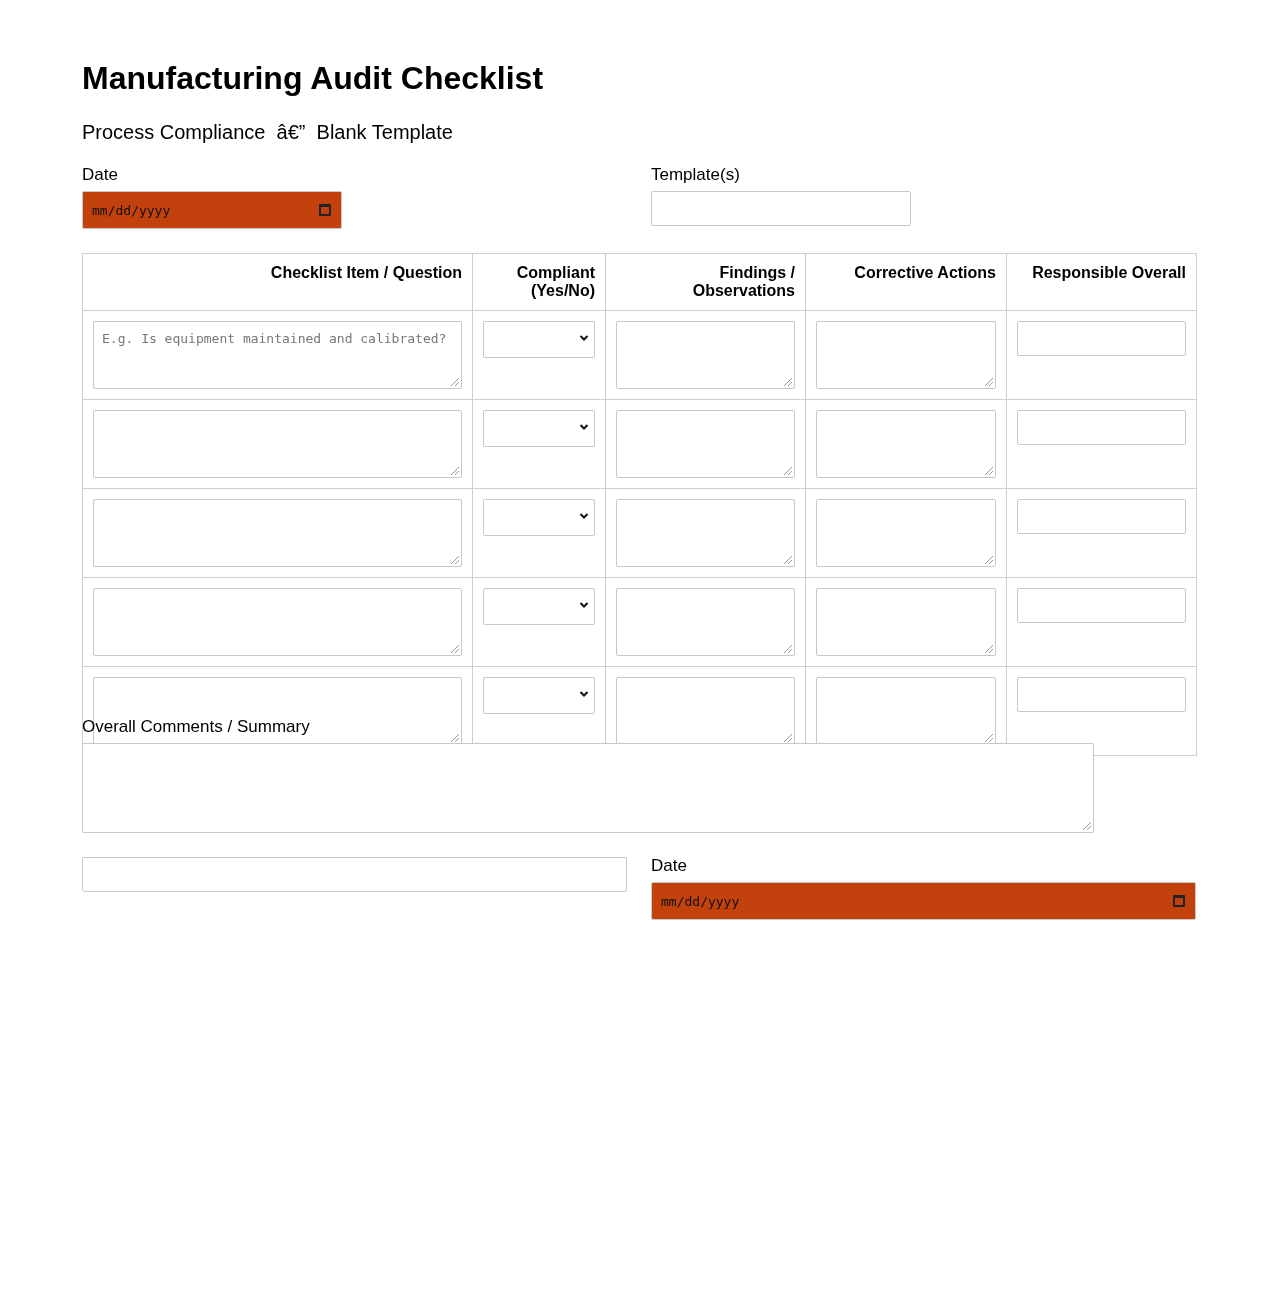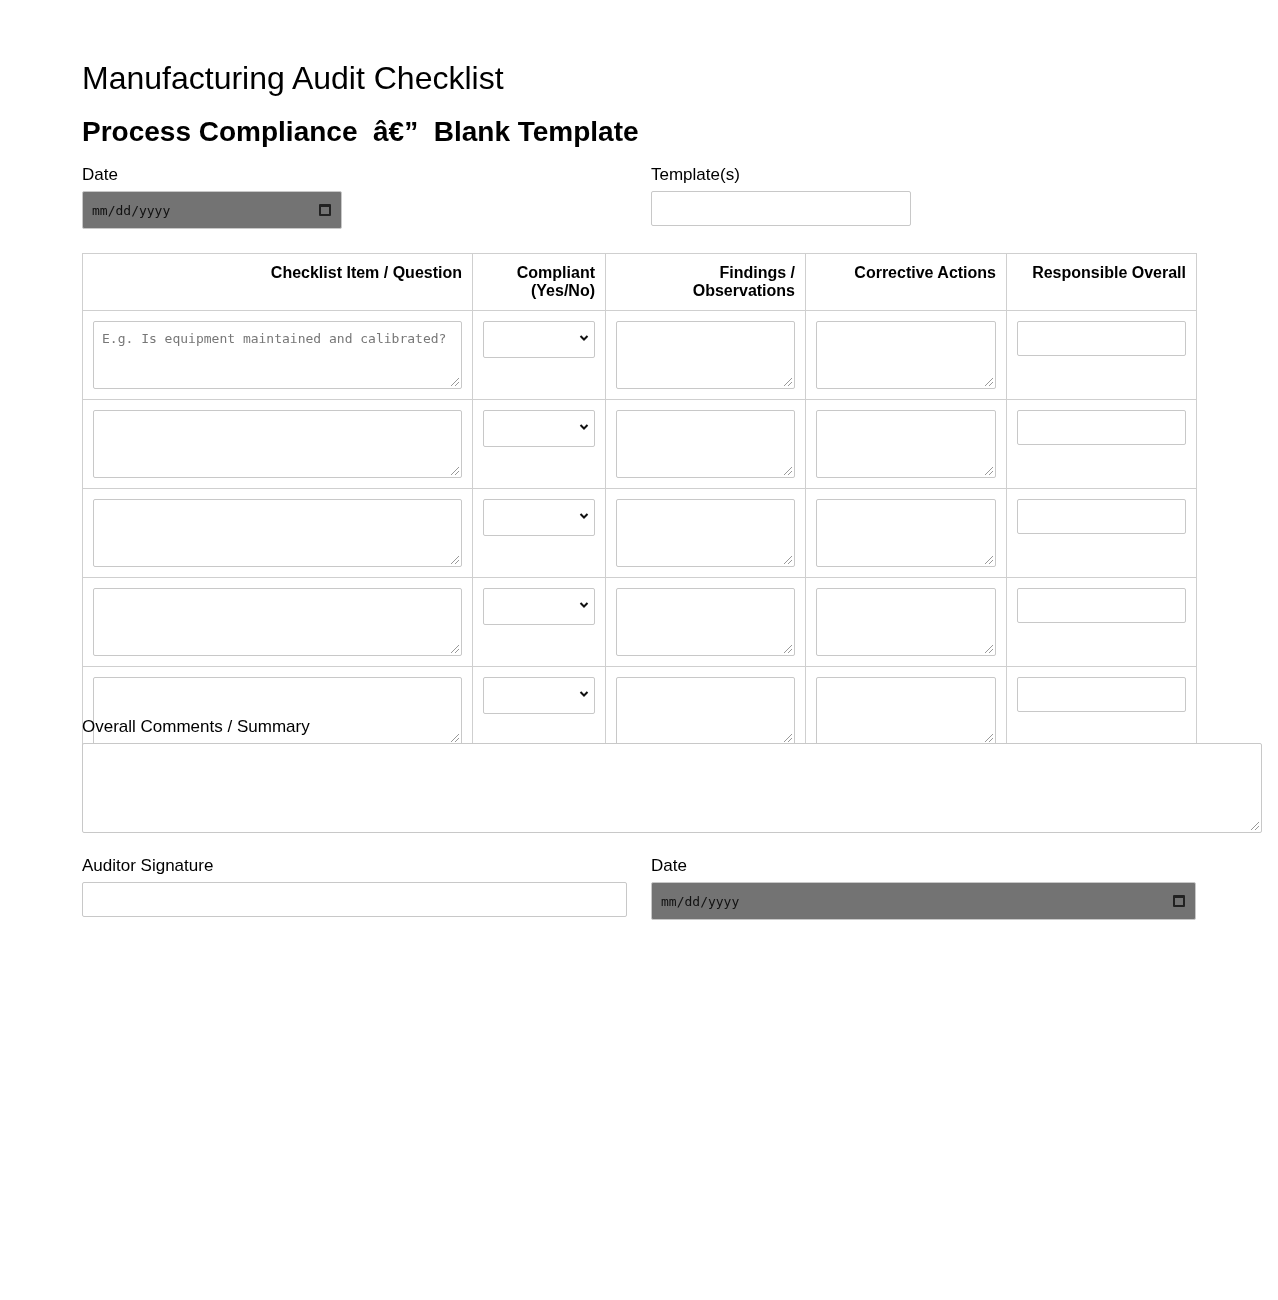--- a/index.html
+++ b/index.html
@@ -6,37 +6,37 @@
     html, body { margin: 0; padding: 0; background: #ffffff; }
     body {
       width: 1278px; height: 1300px;
       font-family: "Liberation Sans", sans-serif;
       color: #000;
       position: relative;
     }
     .page { position: absolute; left: 82px; top: 0; width: 1114px; }
     h1 {
       position: absolute; left: 0; top: 58px; margin: 0;
-      font-size: 32px; font-weight: normal; line-height: 40px; white-space: nowrap;
+      font-size: 32px; font-weight: bold; line-height: 40px; white-space: nowrap;
     }
     h2 {
       position: absolute; left: 0; top: 117px; margin: 0;
-      font-size: 28px; font-weight: bold; line-height: 30px; white-space: pre;
+      font-size: 20px; font-weight: normal; line-height: 30px; white-space: pre;
     }
     .label { font-size: 17px; line-height: 18px; display: block; white-space: nowrap; }
     .meta-row { position: absolute; left: 0; top: 166px; width: 1114px; height: 70px; }
     .meta-field { position: absolute; top: 0; width: 260px; }
     .meta-field .label { margin-bottom: 7px; }
     .txt {
       width: 100%; height: 35px; border: 1px solid #c8c8c8; border-radius: 2px;
       background: #fff; display: block;
     }
     .date {
       width: 100%; height: 38px; border: 1px solid #c8c8c8; border-radius: 2px;
-      background: #737373; display: flex; align-items: center; justify-content: space-between;
+      background: #c2410c; display: flex; align-items: center; justify-content: space-between;
       padding: 0 10px 0 9px;
       font-family: "DejaVu Sans Mono", "Liberation Mono", monospace; font-size: 13px; color: #111;
     }
     .cal-icon { width: 12px; height: 12px; border: 2px solid #222; border-top-width: 3px; border-radius: 1px; }
 
     table.check {
       position: absolute; left: 0; top: 253px; width: 1114px;
       border-collapse: collapse; table-layout: fixed;
     }
     table.check th, table.check td {
@@ -59,21 +59,21 @@
     }
     .sel {
       width: 100%; height: 37px; border: 1px solid #c8c8c8; border-radius: 2px;
       background: #fff; position: relative;
     }
     .chev {
       position: absolute; right: 5px; top: 11px; width: 10px; height: 10px;
     }
     .cell-input { width: 100%; height: 35px; border: 1px solid #c8c8c8; border-radius: 2px; background: #fff; }
 
-    .comments { position: absolute; left: 0; top: 718px; width: 1180px; }
+    .comments { position: absolute; left: 0; top: 718px; width: 1012px; }
     .comments .label { margin-bottom: 7px; }
     .big-ta {
       width: 100%; height: 90px; border: 1px solid #c8c8c8; border-radius: 2px; position: relative; background: #fff;
     }
     .sign-row { position: absolute; left: 0; top: 857px; width: 1114px; }
     .sign-field { position: absolute; top: 0; width: 545px; }
     .sign-field .label { margin-bottom: 7px; }
   </style>
 </head>
 <body>
@@ -252,21 +252,20 @@
 
   <div class="comments">
     <span class="label">Overall Comments / Summary</span>
     <div class="big-ta">
       <span class="grip"></span>
     </div>
   </div>
 
   <div class="sign-row">
     <div class="sign-field" style="left:0;">
-      <span class="label">Auditor Signature</span>
       <div class="txt"></div>
     </div>
     <div class="sign-field" style="left:569px;">
       <span class="label">Date</span>
       <div class="date">
         <span>mm/dd/yyyy</span>
         <span class="cal-icon"></span>
       </div>
     </div>
   </div>

